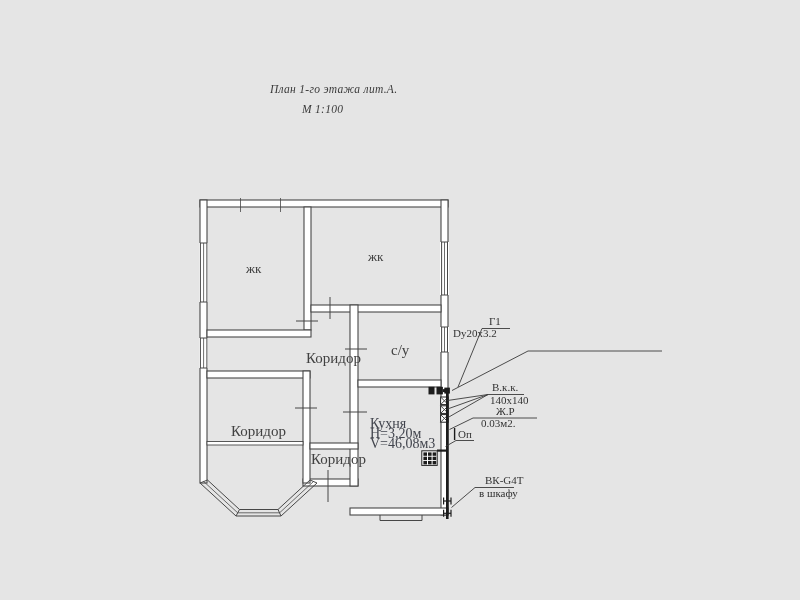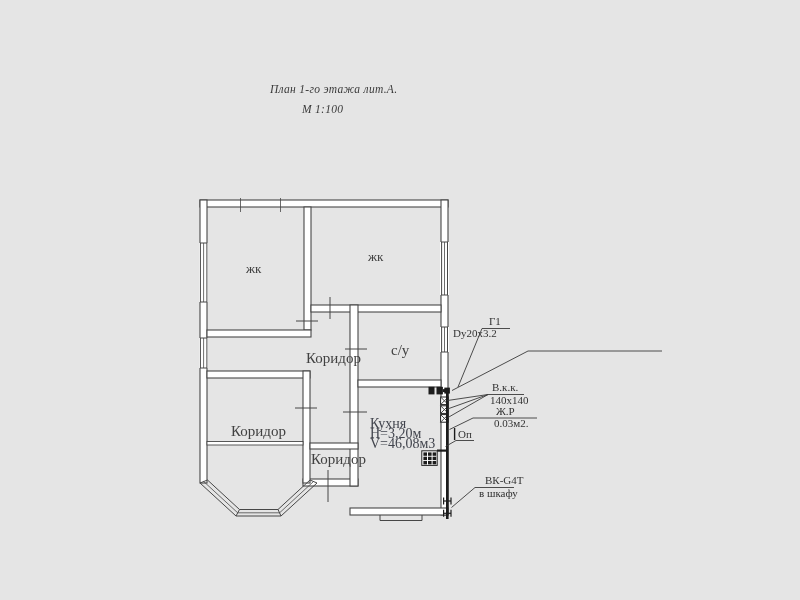--- a/index.html
+++ b/index.html
@@ -183,20 +183,20 @@
   </div>
 
   <div class="txt ann" style="left:489px;top:317px;">Г1</div>
   <div class="txt ann" style="left:453px;top:329px;">Dy20x3.2</div>
 
 
   <div class="txt ann" style="left:492px;top:383px;">В.к.к.</div>
   <div class="txt ann" style="left:490px;top:396px;">140x140</div>
 
   <div class="txt ann" style="left:496px;top:407px;">Ж.Р</div>
-  <div class="txt ann" style="left:494px;top:419px;">0.03м2.</div>
+  <div class="txt ann" style="left:481px;top:419px;">0.03м2.</div>
 
   <div class="txt ann" style="left:458px;top:430px;">Оп</div>
 
   <div class="txt ann" style="left:477px;top:476px;padding-left:8px;">ВК-G4T</div>
   <div class="txt ann" style="left:479px;top:489px;text-align:right;">в шкафу</div>
 
 </div>
 
 </body></html>

